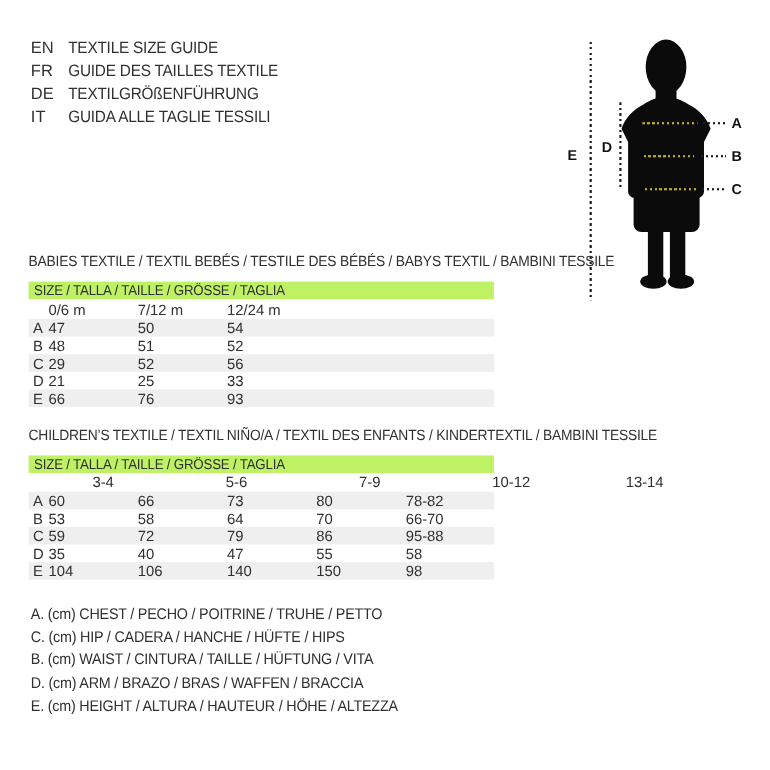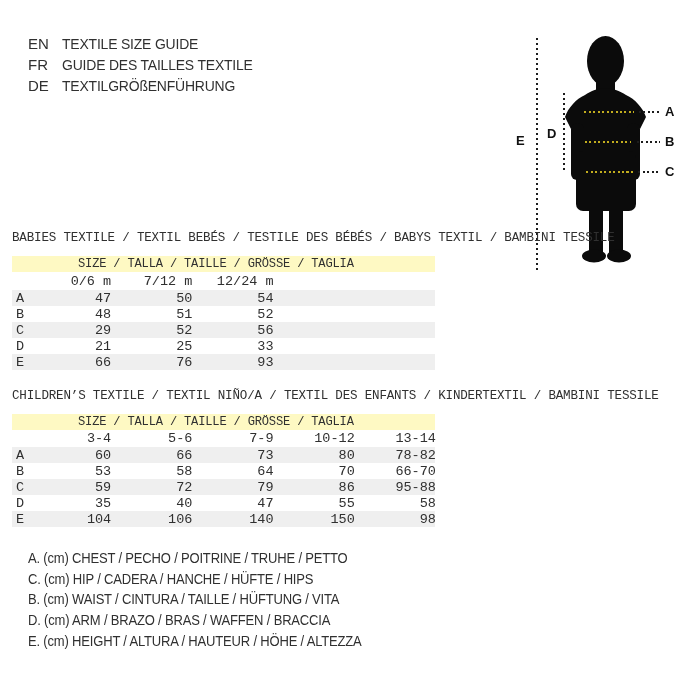--- a/index.html
+++ b/index.html
@@ -16,30 +16,30 @@
   
   .figure { position:absolute; left:0; top:0; width:700px; height:300px; }
   .fig-svg { position:absolute; left:540px; top:25px; }
   .dots-h { position:absolute; height:2px; }
   .dots-h.yellow { background:repeating-linear-gradient(90deg,#c2ad1e 0 2px,transparent 2px 4.5px); }
   .dots-h.dark { background:repeating-linear-gradient(90deg,#1c1c1c 0 2px,transparent 2px 4.5px); }
   .dots-v { position:absolute; width:2px; background:repeating-linear-gradient(180deg,#1c1c1c 0 2px,transparent 2px 5px); }
   .fig-label { position:absolute; font-size:13px; font-weight:700; color:#111; line-height:14px; }
 
   
-  .table-block { position:absolute; left:12px; width:424px;font-family:Liberation Mono, monospace; }
+  .table-block { position:absolute; left:26px; width:424px; }
   .tbl-title { font-size:13.5px; line-height:16px; margin-bottom:10px; }
-  .size-bar { width:423px; height:16px; background:#fef9c3; font-size:13px; line-height:16px; padding-left:5px; box-sizing:border-box;text-align:center; }
+  .size-bar { width:423px; height:16px; background:#bef264; font-size:13px; line-height:16px; padding-left:5px; box-sizing:border-box; }
   .col-head { display:grid; align-items:center; font-size:13.5px; }
   .col-head.h18 { height:18px; }
   .col-head.h17 { height:17px; }
   .rows { width:423px; }
   .trow { display:grid; align-items:center; height:16px; font-size:13.5px; width:423px; }
   .trow.stripe { background:#efefef; }
-  .tcell { text-align:right; }
+  .tcell { text-align:left; }
   .tcell:first-child { text-align:left; padding-left:4px; }
 
   
   .legend { position:absolute; left:28px; top:548px; }
   .legend-line { line-height:20.7px; font-size:14px; }
 </style>
 </head>
 <body>
 
 <div class="page">
@@ -49,20 +49,24 @@
       <span class="lang-code">EN</span>
       <span class="cond">TEXTILE SIZE GUIDE</span>
     </div>
     <div class="lang-row">
       <span class="lang-code">FR</span>
       <span class="cond">GUIDE DES TAILLES TEXTILE</span>
     </div>
     <div class="lang-row">
       <span class="lang-code">DE</span>
       <span class="cond">TEXTILGRÖßENFÜHRUNG</span>
+    </div>
+    <div class="lang-row">
+      <span class="lang-code">IT</span>
+      <span class="cond">GUIDA ALLE TAGLIE TESSILI</span>
     </div>
   </section>
 
   <section class="figure">
     <svg class="fig-svg" width="160" height="250" viewBox="0 0 160 250">
       <g fill="#0b0b0b">
         <ellipse cx="65.5" cy="36" rx="18.5" ry="25"></ellipse>
         <rect x="56" y="48" width="19" height="20"></rect>
         <path d="M65,63 C72,63 80,66 86,70 C95,74 103,83 106,92 L100,104 L95,99 L96,130 L35,130 L36,99 L31,104 L25,92 C28,83 36,74 45,70 C51,66 58,63 65,63 Z"></path>
         <rect x="31" y="98" width="13" height="57" rx="6"></rect>
@@ -130,21 +134,21 @@
           <span class="tcell">66</span>
           <span class="tcell">76</span>
           <span class="tcell">93</span>
         </div>
       </div>
   </section>
 
   <section class="table-block" id="children-block" style="top:388px;">
     <div class="tbl-title"><span class="cond">CHILDREN’S TEXTILE / TEXTIL NIÑO/A / TEXTIL DES ENFANTS / KINDERTEXTIL / BAMBINI TESSILE</span></div>
     <div class="size-bar"><span class="cond">SIZE / TALLA / TAILLE / GRÖSSE / TAGLIA</span></div>
-    <div class="col-head h17" style="grid-template-columns: 18px repeat(5, 81.2px);">
+    <div class="col-head h17" style="grid-template-columns: 18px repeat(5, 81.2px); gap: 40px;">
         <span class="tcell"></span>
         <span class="tcell">3-4</span>
         <span class="tcell">5-6</span>
         <span class="tcell">7-9</span>
         <span class="tcell">10-12</span>
         <span class="tcell">13-14</span>
       </div>
     <div class="rows">
         <div class="trow stripe" style="grid-template-columns: 18px repeat(5, 81.2px);">
           <span class="tcell">A</span>

